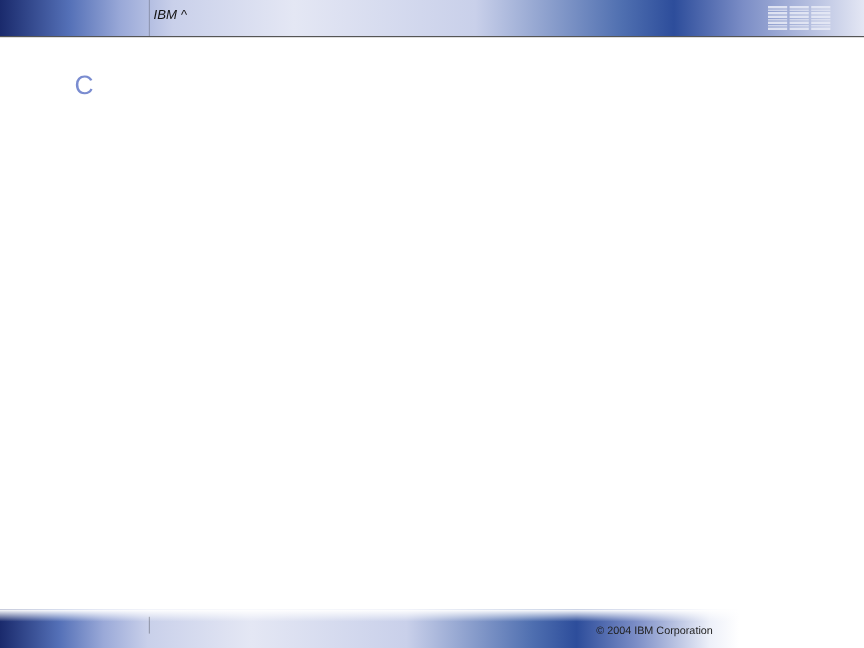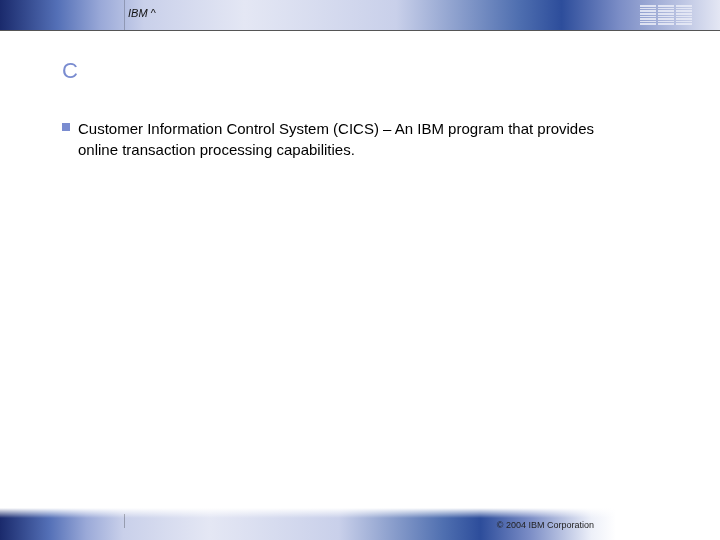--- a/index.html
+++ b/index.html
@@ -199,25 +199,19 @@
           <div class="bar"></div>
           <div class="bar"></div>
           <div class="bar"></div>
           <div class="bar"></div>
         </div>
     </div>
   </div>
 
   <div class="page-title">C</div>
 
-  <div class="content">
-    <div class="bullet">
-      <div class="bullet-marker"></div>
-      <div class="bullet-text">Customer Information Control System (CICS) – An IBM program that provides online transaction processing capabilities.</div>
-    </div>
-  </div>
 
   <div class="footer-band">
     <div class="footer-tick"></div>
     <div class="copyright">© 2004 IBM Corporation</div>
   </div>
 
 </div>
 
 </body></html>

